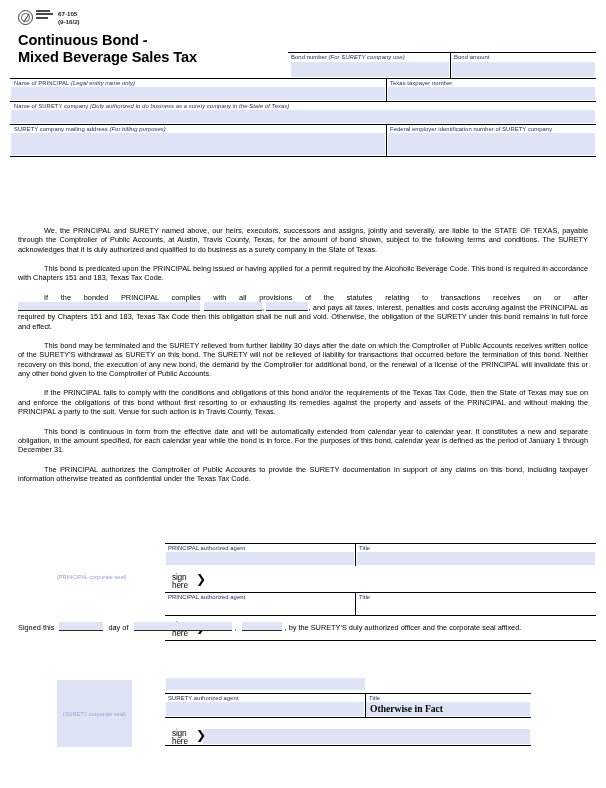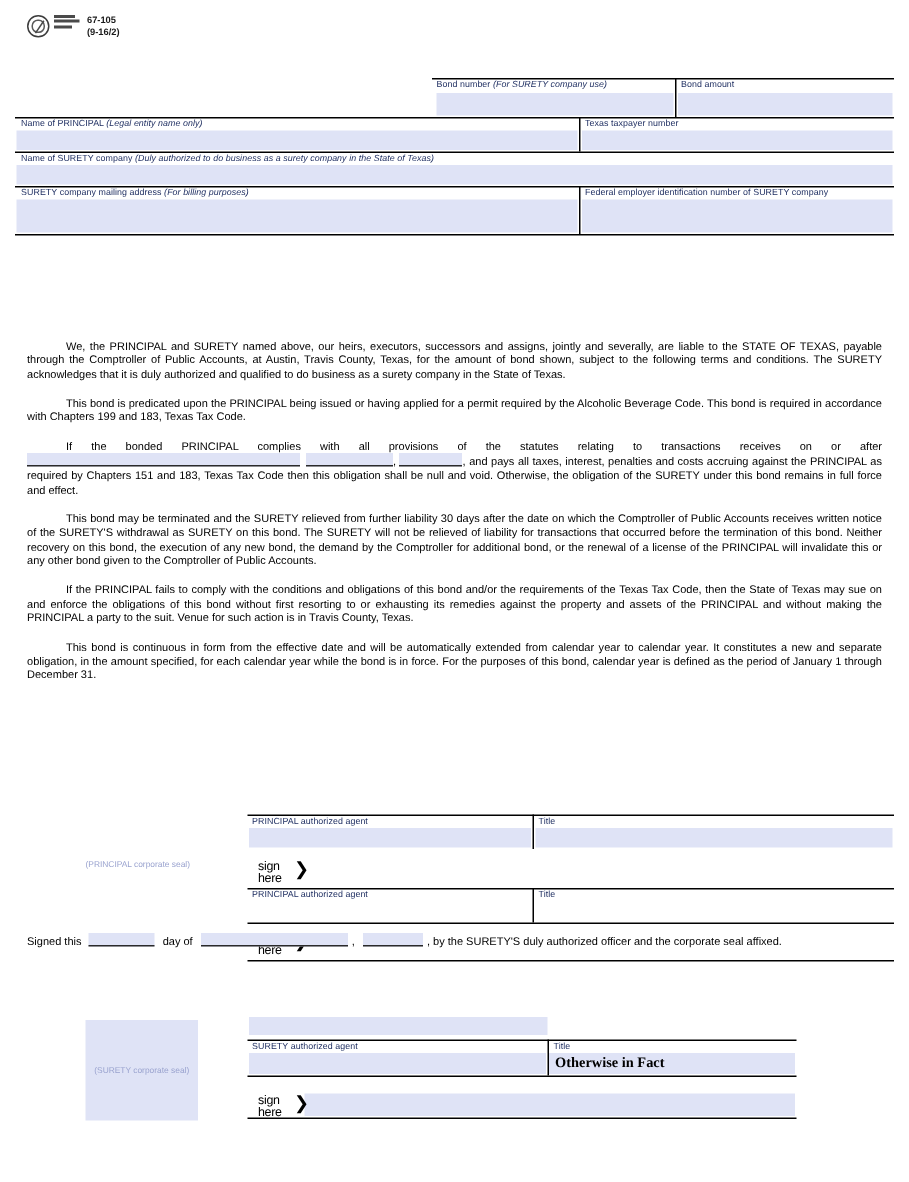--- a/index.html
+++ b/index.html
@@ -86,20 +86,24 @@
       <div class="agency-line l1"></div>
       <div class="agency-line l2"></div>
       <div class="agency-line l3"></div>
     </div>
     <div class="formno">
       <div>67-105</div>
       <div>(9-16/2)</div>
     </div>
   </div>
 
+  <h1 class="title">
+    <span>Continuous Bond -</span><br>
+    <span>Mixed Beverage Sales Tax</span>
+  </h1>
 
   <div class="rule" style="left:288px; top:52px; width:308px; height:1px;"></div>
   <div class="rule" style="left:10px;  top:78px;  width:586px; height:1px;"></div>
   <div class="rule" style="left:10px;  top:101px; width:586px; height:1px;"></div>
   <div class="rule" style="left:10px;  top:124px; width:586px; height:1px;"></div>
   <div class="rule" style="left:10px;  top:156px; width:586px; height:1px;"></div>
 
   <div class="rule" style="left:450px; top:52px;  width:1px; height:26px;"></div>
   <div class="rule" style="left:386px; top:78px;  width:1px; height:23px;"></div>
   <div class="rule" style="left:386px; top:124px; width:1px; height:32px;"></div>
@@ -123,31 +127,32 @@
   <div class="fill" style="left:291px; top:62px; width:158px; height:15px;"></div>
   <div class="fill" style="left:452px; top:62px; width:143px; height:15px;"></div>
   <div class="fill" style="left:11px;  top:87px; width:374px; height:13px;"></div>
   <div class="fill" style="left:388px; top:87px; width:207px; height:13px;"></div>
   <div class="fill" style="left:11px;  top:110px; width:584px; height:13px;"></div>
   <div class="fill" style="left:11px;  top:133px; width:374px; height:22px;"></div>
   <div class="fill" style="left:388px; top:133px; width:207px; height:22px;"></div>
 
   <div class="body">
     <p>We, the PRINCIPAL and SURETY named above, our heirs, executors, successors and assigns, jointly and severally, are liable to the STATE OF TEXAS, payable through the Comptroller of Public Accounts, at Austin, Travis County, Texas, for the amount of bond shown, subject to the following terms and conditions. The SURETY acknowledges that it is duly authorized and qualified to do business as a surety company in the State of Texas.</p>
-    <p>This bond is predicated upon the PRINCIPAL being issued or having applied for a permit required by the Alcoholic Beverage Code. This bond is required in accordance with Chapters 199 and 183, Texas Tax Code.</p>
+    <p>This bond is predicated upon the PRINCIPAL being issued or having applied for a permit required by the Alcoholic Beverage Code. This bond is required in accordance with Chapters 151 and 183, Texas Tax Code.</p>
 
     <p style="text-align:justify;">
       <span>If the bonded PRINCIPAL complies with  all provisions of the statutes relating to transactions receives on or after</span>
       <span class="blank-inline" style="width:182px; height:9px;"></span><span class="blank-inline" style="width:58px; height:9px; margin-left:4px;"></span><span>,</span>
       <span class="blank-inline" style="width:42px; height:9px;"></span><span>, and pays all taxes, interest, penalties and costs accruing against the PRINCIPAL as required by Chapters 151 and 183, Texas Tax Code then this obligation shall be null and void.  Otherwise, the obligation of the SURETY under this bond remains in full force and effect.</span>
     </p>
 
     <p>This bond may be terminated and the SURETY relieved from further liability 30 days after the date on which the Comptroller of Public Accounts receives written notice of the SURETY'S withdrawal as SURETY on this bond. The SURETY will not be relieved of liability for transactions that occurred before the termination of this bond. Neither recovery on this bond, the execution of any new bond, the demand by the Comptroller for additional bond, or the renewal of a license of the PRINCIPAL will invalidate this or any other bond given to the Comptroller of Public Accounts.</p>
     <p>If the PRINCIPAL fails to comply with the conditions and obligations of this bond and/or the requirements of the Texas Tax Code, then the State of Texas may sue on and enforce the obligations of this bond without first resorting to or exhausting its remedies against the property and assets of the PRINCIPAL and without making the PRINCIPAL a party to the suit. Venue for such action is in Travis County, Texas.</p>
     <p>This bond is continuous in form from the effective date and will be automatically extended from calendar year to calendar year. It constitutes a new and separate obligation, in the amount specified, for each calendar year while the bond is in force.  For the purposes of this bond, calendar year is defined as the period of January 1 through December 31.</p>
+    <p>The PRINCIPAL authorizes the Comptroller of Public Accounts to provide the SURETY documentation in support of any claims on this bond, including taxpayer information otherwise treated as confidential under the Texas Tax Code.</p>
   </div>
 
 
   <div class="sealtag" style="left:57px; top:574px;">(PRINCIPAL corporate seal)</div>
 
   <div class="rule" style="left:165px; top:543px; width:431px; height:1px;"></div>
   <div class="rule" style="left:165px; top:592px; width:431px; height:1px;"></div>
   <div class="rule" style="left:165px; top:640px; width:431px; height:1px;"></div>
   <div class="rule" style="left:355px; top:543px; width:1px; height:23px;"></div>
   <div class="rule" style="left:355px; top:592px; width:1px; height:23px;"></div>

